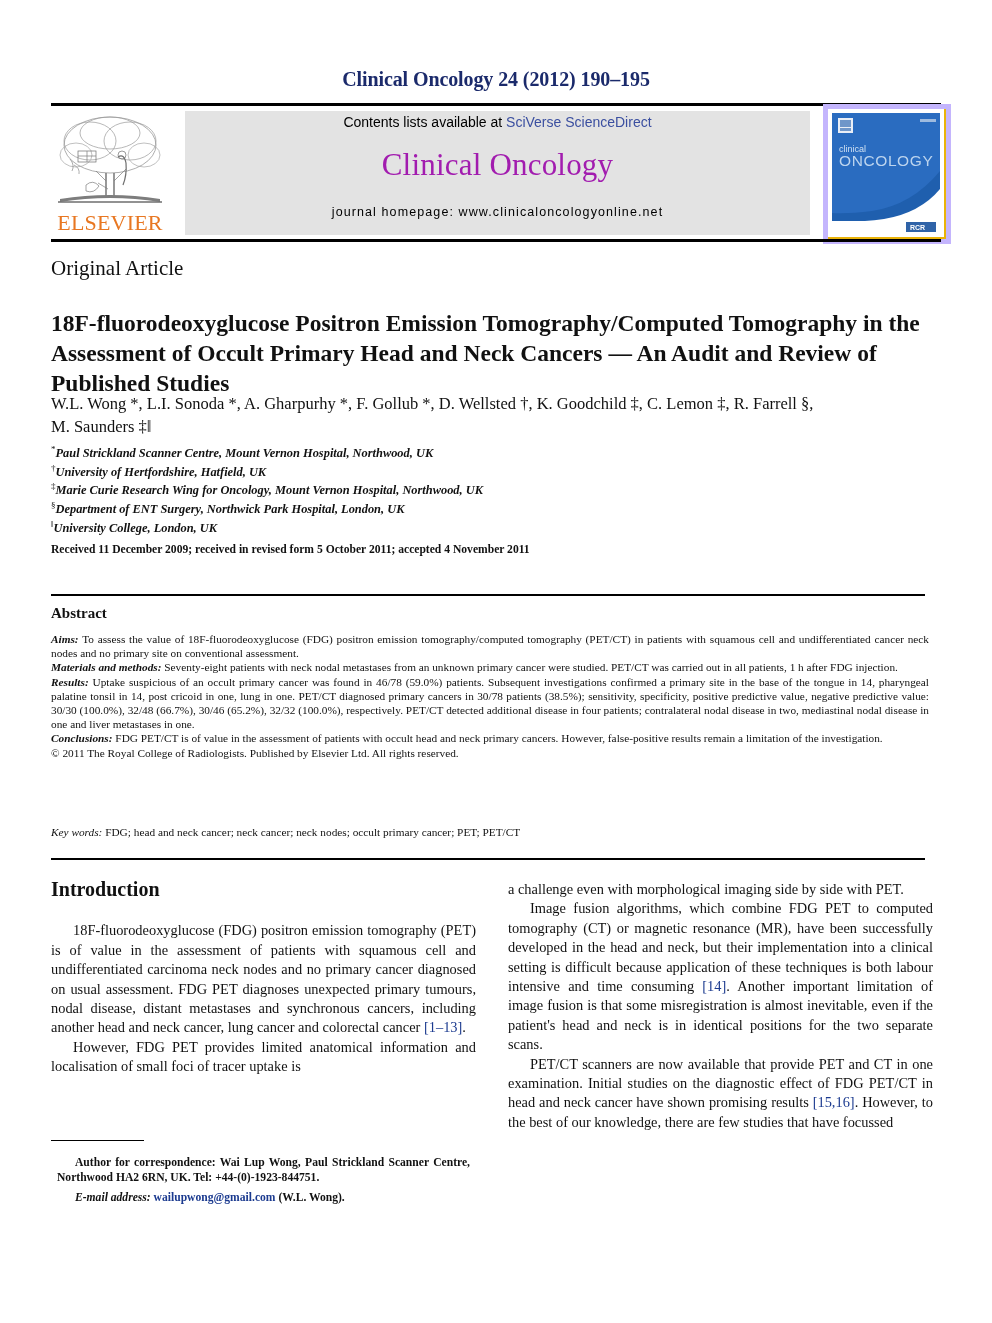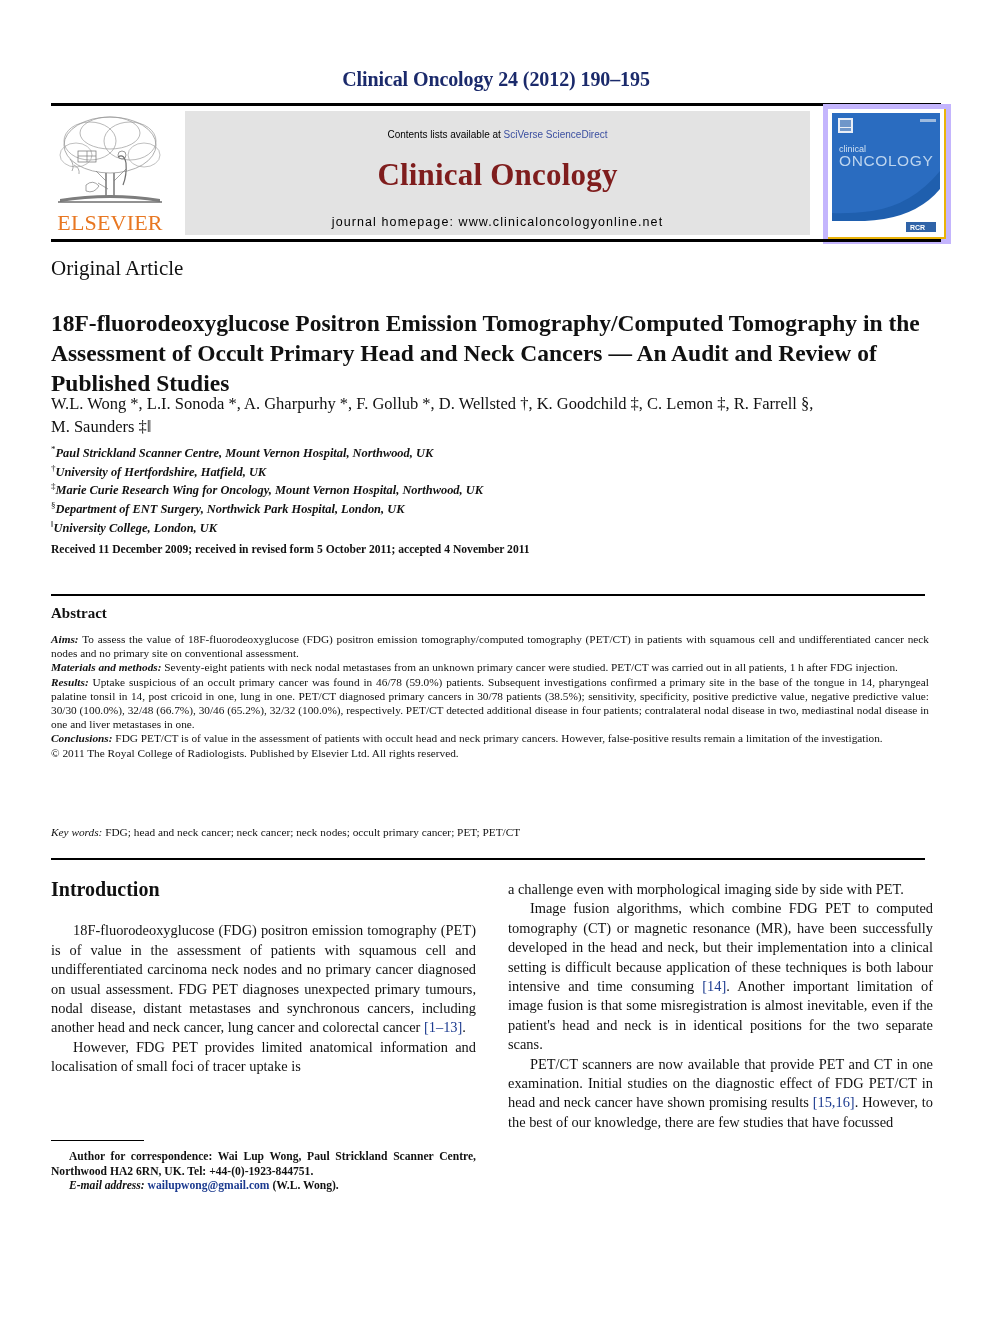--- a/index.html
+++ b/index.html
@@ -75,35 +75,34 @@
   .journal-band {
     position: absolute;
     left: 134px; top: 8px;
     width: 625px;
     height: 124px;
     background: #e3e3e3;
     text-align: center;
   }
   .contents-line {
     font-family: "Liberation Sans", sans-serif;
-    font-size: 10px;
+    font-size: 14px;
     color: #000;
-    padding-top: 18px;
+    padding-top: 3px;
   }
   .contents-line a {
     color: #3b4fa0;
     text-decoration: none;
   }
   .journal-title {
     font-family: "Liberation Serif", serif;
     font-size: 31px;
-    color: #7f1d1d;
+    color: #a21caf;
     margin-top: 17px;
     letter-spacing: 0.2px;
-    font-weight: bold;
   }
   .homepage-line {
     font-family: "Liberation Sans", sans-serif;
     font-size: 12.5px;
     color: #000;
     letter-spacing: 1.1px;
     margin-top: 22px;
   }
 
   .cover-thumb {
@@ -247,21 +246,21 @@
     position: absolute;
     left: 51px; top: 1150px;
     width: 425px;
     font-family: "Liberation Serif", serif;
     font-weight: bold;
     font-size: 11.6px;
     line-height: 14.6px;
     color: #111;
     text-align: justify;
   }
-  .footnote p { margin: 0; text-indent: 18px; }
+  .footnote p { margin: 6px; text-indent: 18px; }
   .footnote em { }
   .footnote a, .mail { color: #1b3a8f; text-decoration: none; }
 
   .footer {
     position: absolute;
     left: 51px; top: 1210px;
     width: 880px;
     font-family: "Liberation Serif", serif;
     font-weight: bold;
     font-size: 11.8px;

